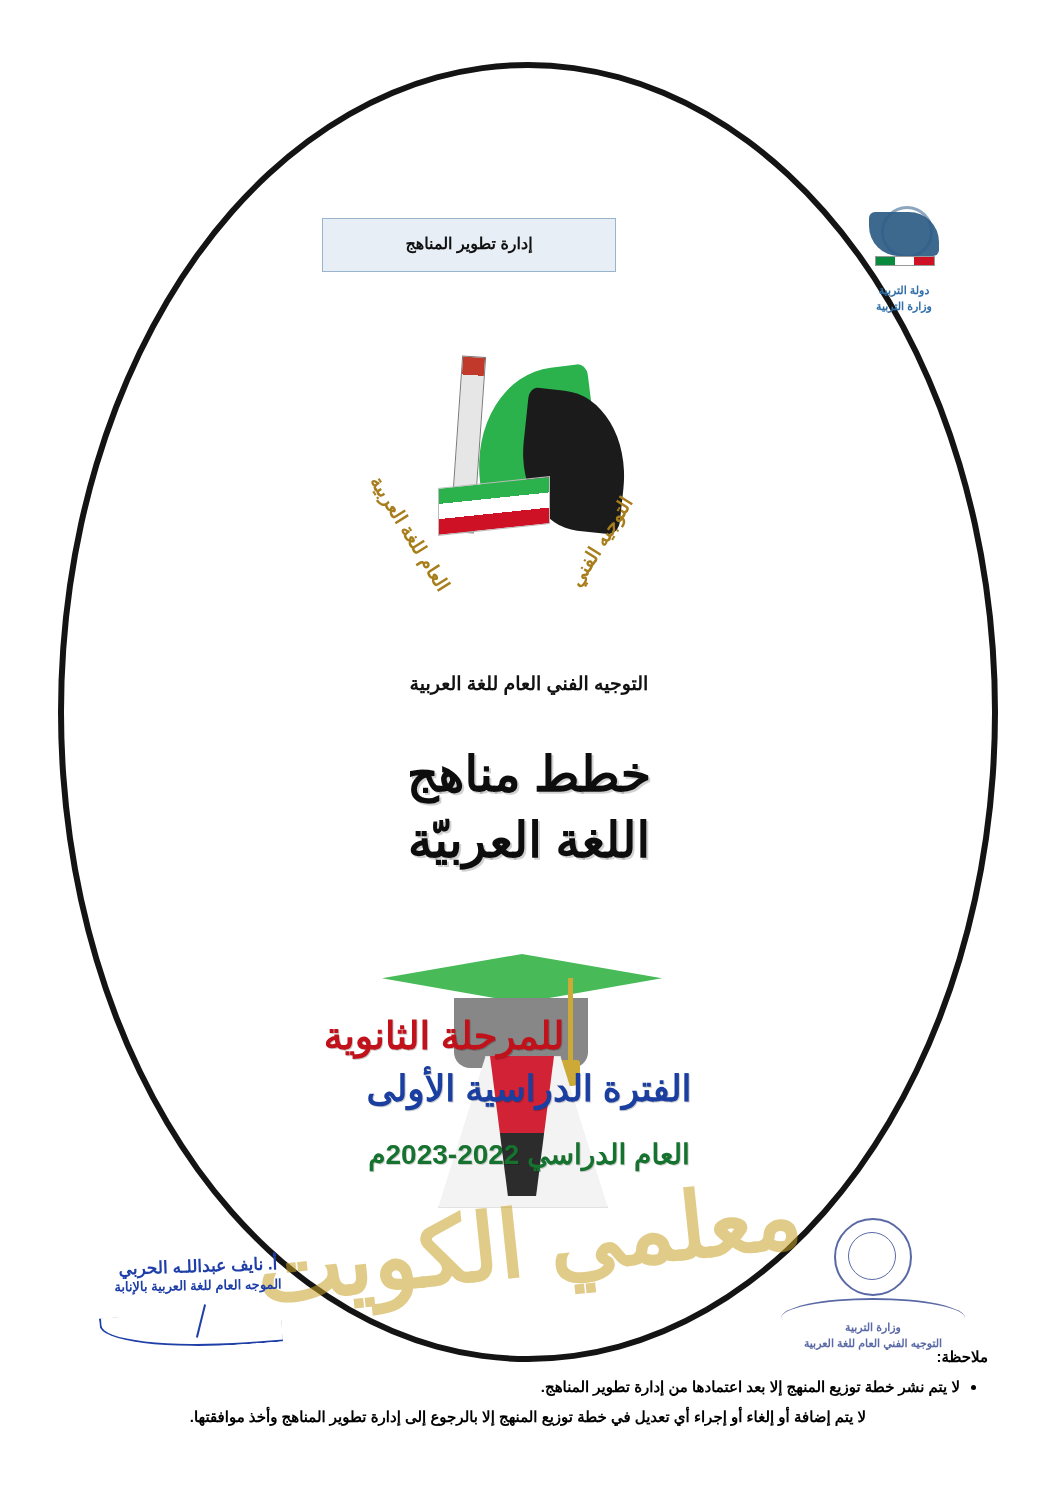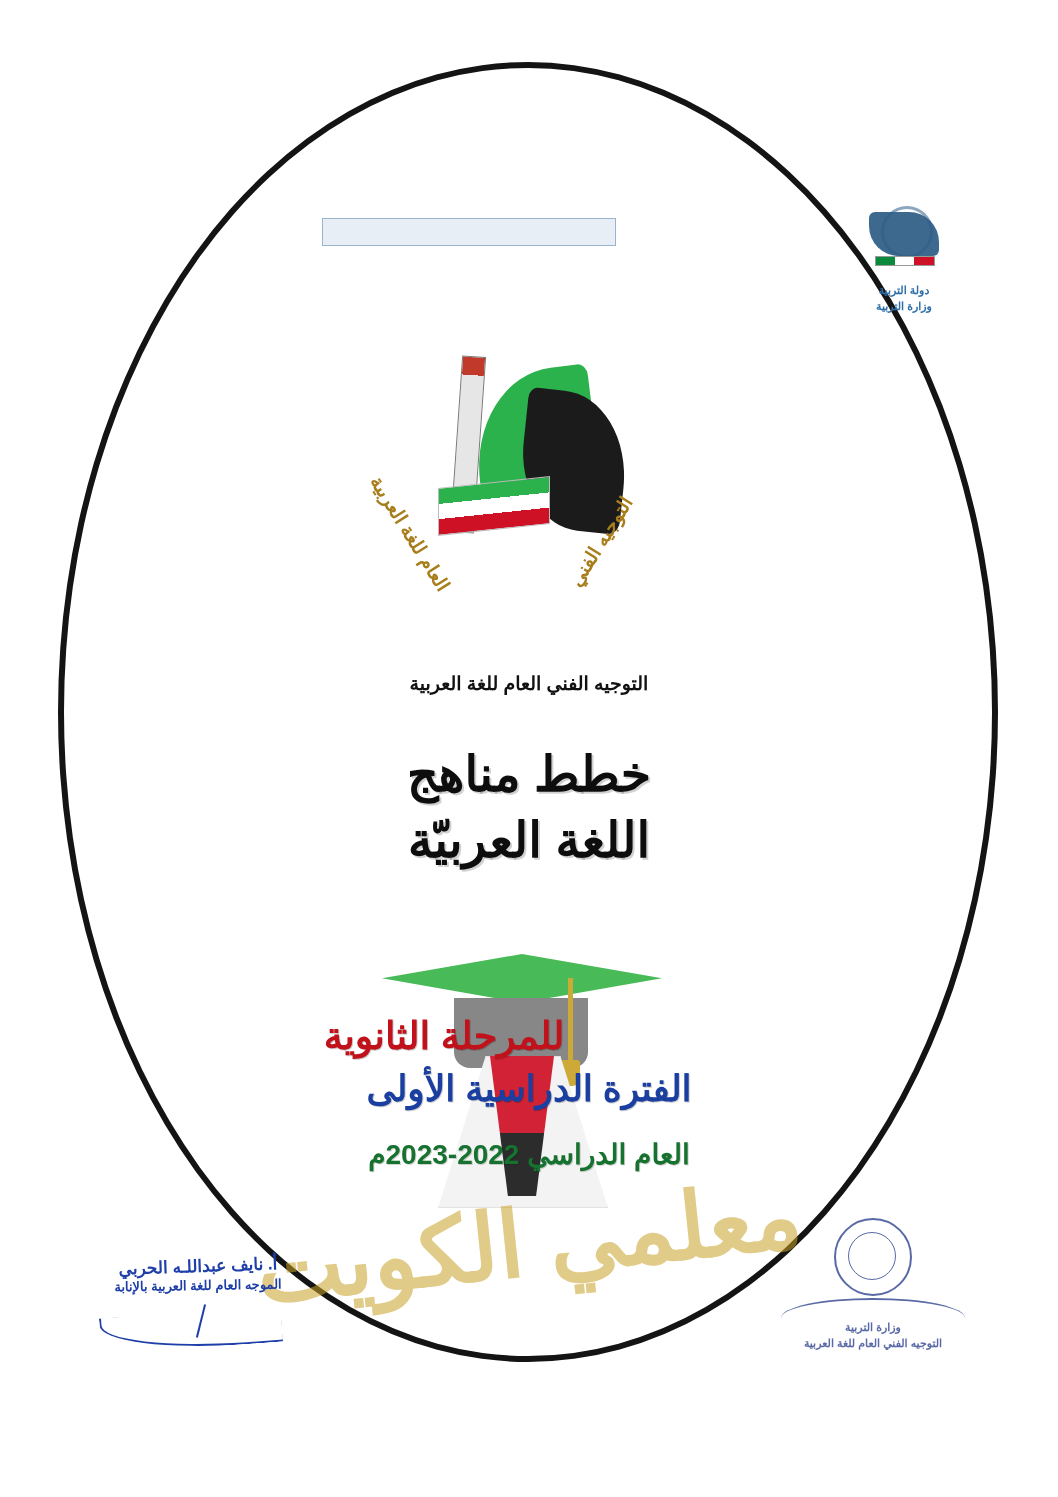--- a/index.html
+++ b/index.html
@@ -467,20 +467,21 @@
       <div class="crest">
         <div class="circ"></div>
         <div class="dhow"></div>
         <div class="flagbar"></div>
       </div>
       <div class="lbl">دولة التربية</div>
       <div class="lbl">وزارة التربية</div>
     </div>
 
     <div class="dept-box">
+      <div>إدارة تطوير المناهج</div>
     </div>
 
   </div>
 
   <div class="emblem">
     <div class="pen-sail">
       <div class="leaf-green"></div>
       <div class="leaf-dark"></div>
       <div class="pen"></div>
       <div class="flag-strip"></div>
@@ -522,14 +523,21 @@
 
   <div class="signature">
     <div class="sig-name">أ. نايف عبداللـه الحربي</div>
     <div class="sig-role">الموجه العام للغة العربية بالإنابة</div>
     <div class="sig-mark">
       <div class="curve"></div>
       <div class="tick"></div>
     </div>
   </div>
 
+  <div class="notes">
+    <div class="notes-title">ملاحظة:</div>
+    <ul>
+      <li>لا يتم نشر خطة توزيع المنهج إلا بعد اعتمادها من إدارة تطوير المناهج.</li>
+    </ul>
+    <div class="note-plain">لا يتم إضافة أو إلغاء أو إجراء أي تعديل في خطة توزيع المنهج إلا بالرجوع إلى إدارة تطوير المناهج وأخذ موافقتها.</div>
+  </div>
 
 </div>
 
 </body></html>

